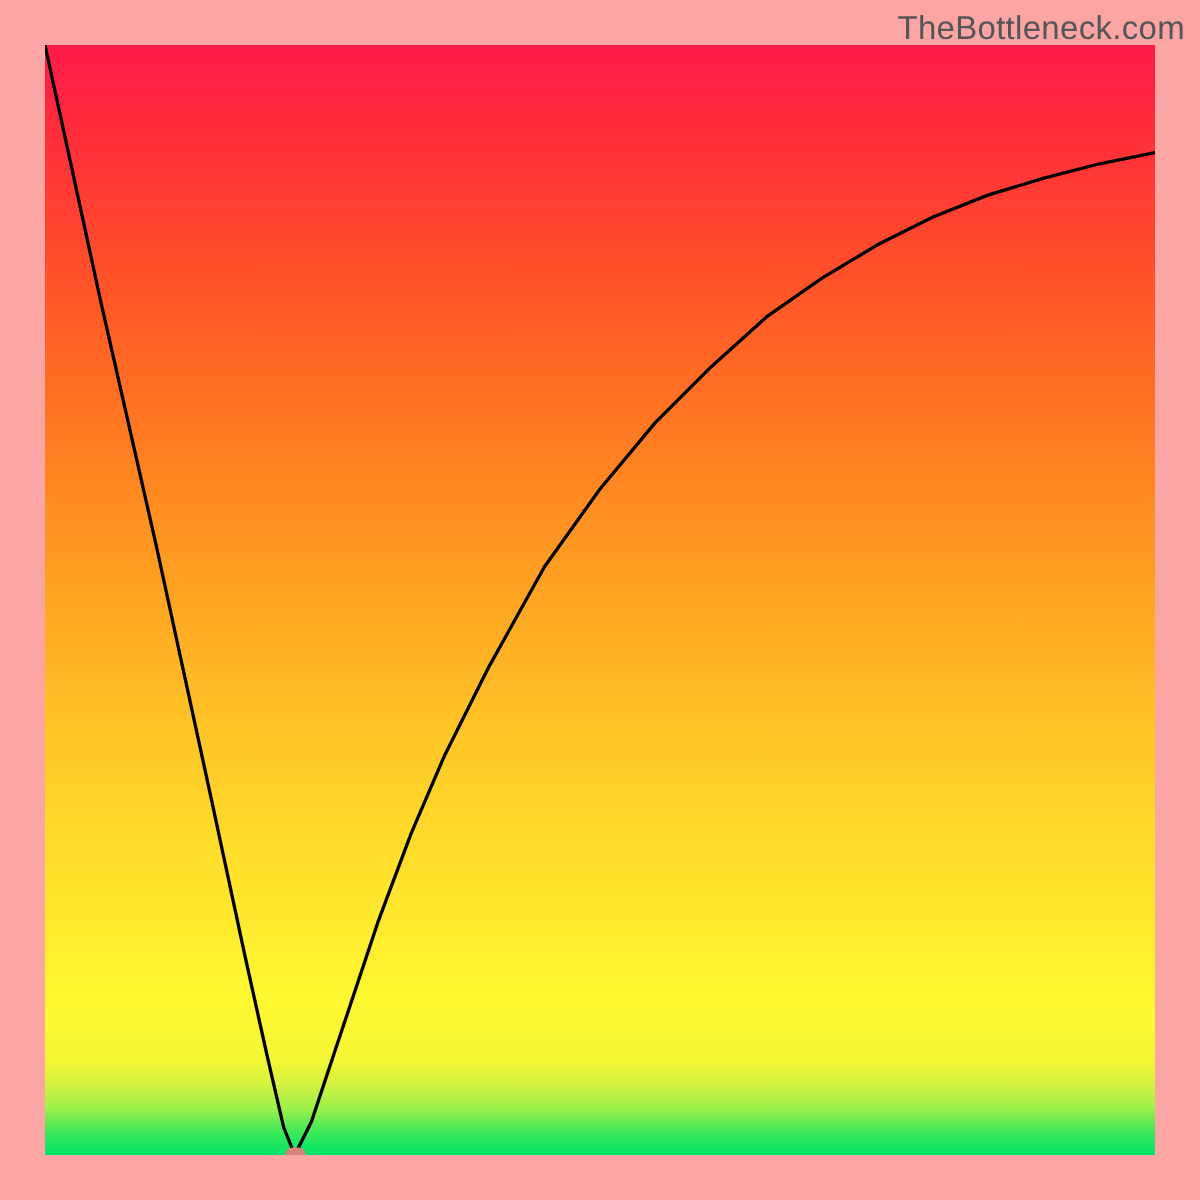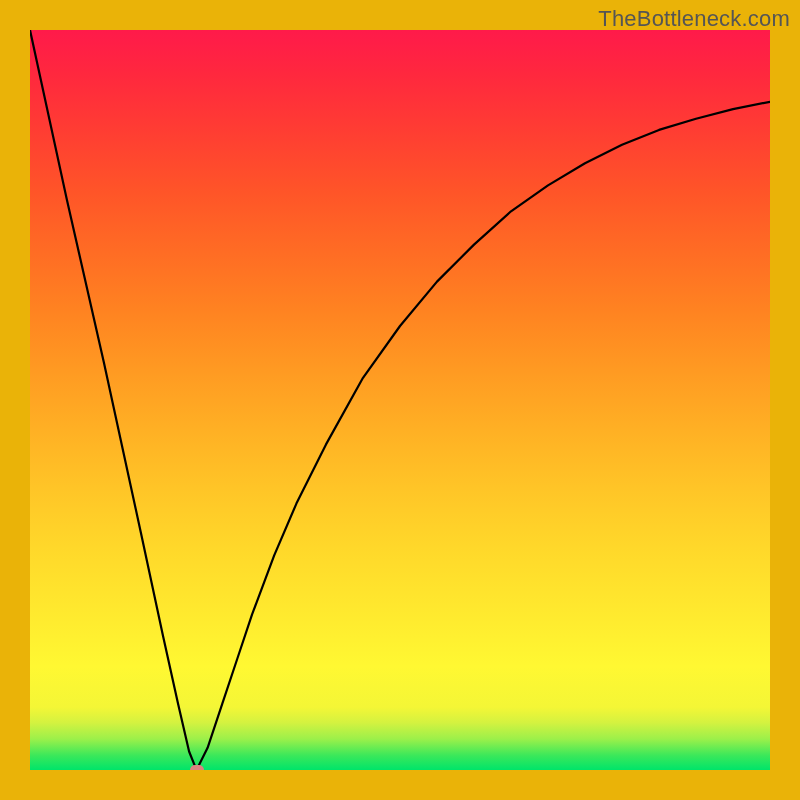--- a/index.html
+++ b/index.html
@@ -8,21 +8,21 @@
     width: 800px;
     height: 800px;
     overflow: hidden;
     background: #000;
     font-family: Arial, Helvetica, sans-serif;
   }
   .frame {
     position: relative;
     width: 800px;
     height: 800px;
-    background: #eab308;
+    background: #fca5a5;
   }
   .plot-area {
     position: absolute;
     left: 30px;
     top: 30px;
     width: 740px;
     height: 740px;
     overflow: hidden;
   }
   .gradient {

